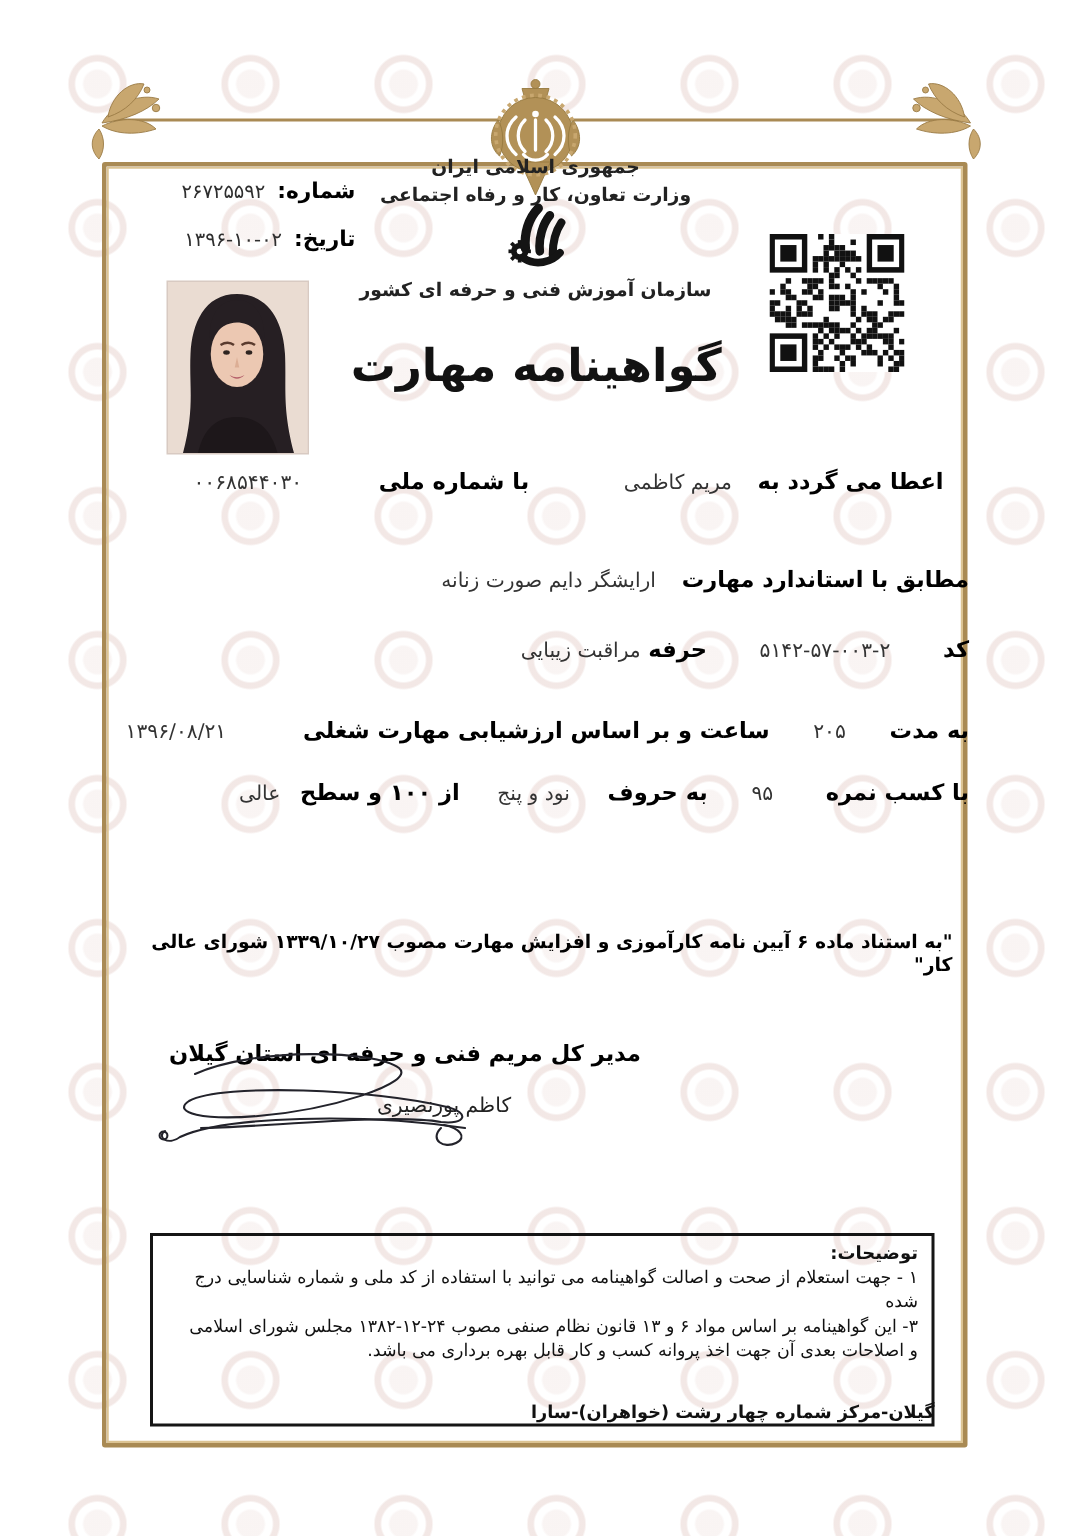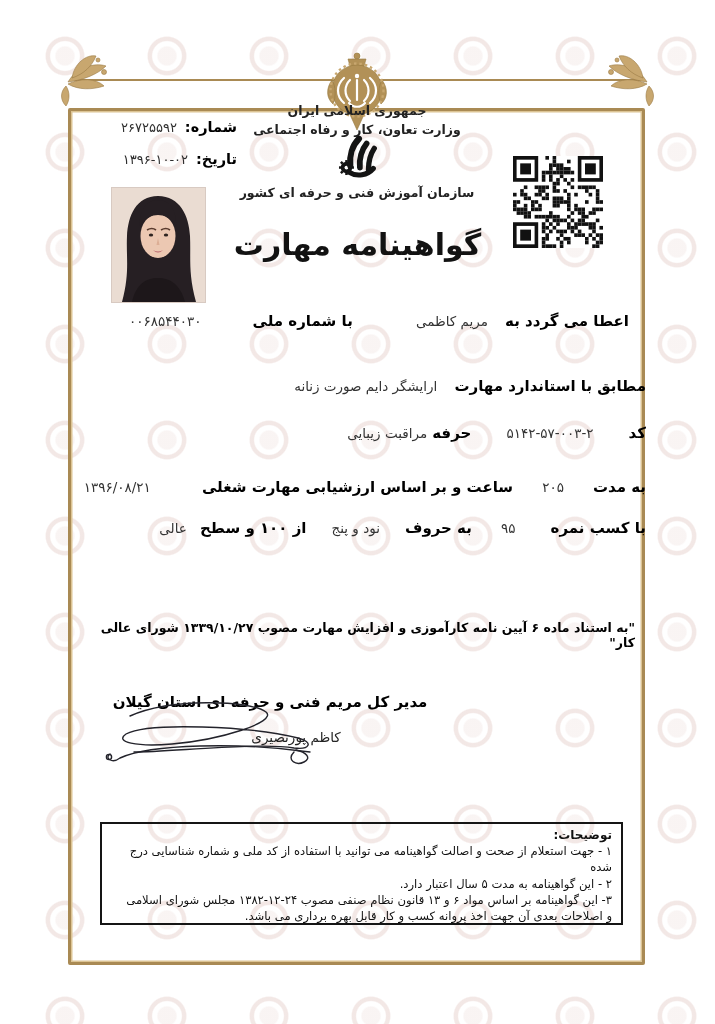--- a/index.html
+++ b/index.html
@@ -50,21 +50,21 @@
   .g20{margin-left:20px;} .g24{margin-left:24px;} .g30{margin-left:30px;}
   .g38{margin-left:24px;} .g46{margin-left:46px;} .g58{margin-left:58px;} .g105{margin-left:46px;text-align:right;}
   .statement{ position:absolute; right:80px; top:620px; width:540px; direction:rtl; text-align:right;
               font-size:12.5px; font-weight:bold; color:#000; }
   .sig-title{ position:absolute; left:70px; top:693px; width:400px; text-align:center; direction:rtl;
               font-size:15px; font-weight:bold; color:#000; }
   .sig-name{ position:absolute; left:96px; top:729px; width:400px; text-align:center; direction:rtl;
              font-size:13.5px; color:#222; }
   .sig-scribble{ position:absolute; left:100px; top:696px; width:240px; height:82px; }
   
-  .notes{ position:absolute; left:100px; top:822px; width:523px; height:103px;
+  .notes{ position:absolute; left:100px; top:822px; width:523px; height:129px;
           border:2.5px solid #151515; direction:rtl; text-align:right; padding:3px 9px 0 9px; }
   .notes .nline{ font-size:11.6px; line-height:16.2px; color:#111; }
   .notes .nhead{ font-weight:bold; font-size:12px; }
   .notes .url{ direction:ltr; unicode-bidi:isolate; display:inline-block; margin:0 4px; font-size:12.5px; }
   .center-line{ position:absolute; right:92px; top:934px; direction:rtl; text-align:right;
                 font-size:11.8px; font-weight:600; color:#111; }
 </style>
 </head>
 <body>
 
@@ -420,19 +420,19 @@
       <path d="M30,20 C70,2 150,4 166,16 C178,26 120,44 72,48 C36,51 14,46 26,38 C48,26 150,30 198,42 C214,46 210,54 194,52 C160,46 70,56 34,56"></path>
       <path d="M10,58 c-6,4 2,10 10,4 c30,-14 120,-16 190,-6"></path>
       <path d="M196,54 c10,2 16,8 8,12 c-8,4 -18,-2 -10,-10"></path>
       <circle cx="9" cy="61" r="2.6"></circle>
     </g>
   </svg>
 
   <div class="notes">
     <div class="nline nhead">توضیحات:</div>
     <div class="nline">۱ - جهت استعلام از صحت و اصالت گواهینامه می توانید با استفاده از کد ملی و شماره شناسایی درج شده</div>
-    <div class="nline">۲ - این گواهینامه به مدت ۵ سال اعتبار دارد.</div>
     <div class="nline">۳- این گواهینامه بر اساس مواد ۶ و ۱۳ قانون نظام صنفی مصوب ۲۴-۱۲-۱۳۸۲ مجلس شورای اسلامی</div>
     <div class="nline">و اصلاحات بعدی آن جهت اخذ پروانه کسب و کار قابل بهره برداری می باشد.</div>
   </div>
 
+  <div class="center-line">گیلان-مرکز شماره چهار رشت (خواهران)-سارا</div>
 
 </div>
 
 </body></html>

